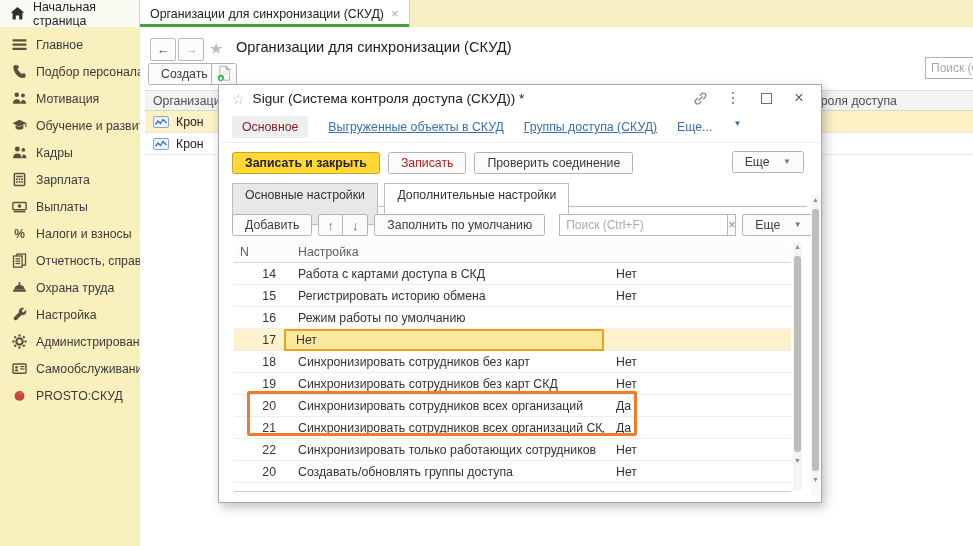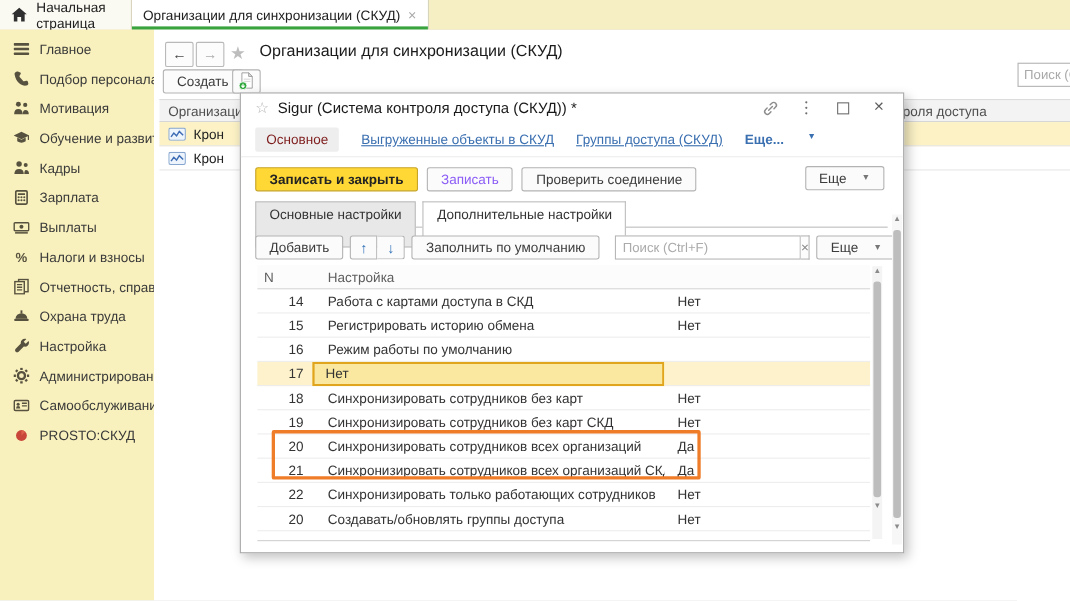--- a/index.html
+++ b/index.html
@@ -1,20 +1,20 @@
 <!DOCTYPE html>
 <html><head>
 <meta charset="utf-8">
 <style>
   html,body{margin:0;padding:0;background:#e9e9e9;}
   .app{position:relative;width:973px;height:546px;background:#fff;overflow:hidden;
        font-family:"Liberation Sans","DejaVu Sans",sans-serif;font-size:12.3px;color:#333;}
   
   .tabbar{position:absolute;left:0;top:0;right:0;height:27px;background:#f6efc3;border-bottom:1px solid #cfc9ae;display:flex;}
-  .home-tab{width:120px;background:#fbfaf2;display:flex;align-items:center;gap:8px;padding-left:10px;
+  .home-tab{width:140px;background:#fbfaf2;display:flex;align-items:center;gap:8px;padding-left:10px;
             border-right:1px solid #d9d4bc;box-sizing:border-box;font-size:12.4px;color:#222;}
   .page-tab{background:#fff;display:flex;align-items:center;gap:7px;padding:0 10px;border-right:1px solid #d9d4bc;
             position:relative;font-size:12.4px;color:#222;}
   .page-tab::after{content:"";position:absolute;left:0;right:0;bottom:0;height:3px;background:#39a33e;}
   .tab-close{color:#a9a9a9;font-size:13px;line-height:1;}
   .icn{display:inline-flex;width:15px;height:15px;flex:none;align-items:center;justify-content:center;}
   .icn svg{width:100%;height:100%;}
   
   .sidebar{position:absolute;left:0;top:27px;bottom:0;width:140px;background:#f9f1bd;box-sizing:border-box;padding-top:4px;}
   .side-item{display:flex;align-items:center;gap:9px;padding:6px 4px 6px 12px;color:#3a3a3a;cursor:default;}
@@ -55,26 +55,26 @@
   .dlg-winbtns{position:absolute;right:14px;top:5px;display:flex;align-items:center;gap:17px;}
   .winbtn{width:16px;height:16px;display:flex;align-items:center;justify-content:center;color:#6e6e6e;}
   .kebab{display:flex;flex-direction:column;gap:2.4px;}
   .kebab i{width:2.6px;height:2.6px;border-radius:50%;background:#6e6e6e;}
   .maxbox{width:9px;height:9px;border:1.4px solid #6e6e6e;}
   .closex{font-size:16px;color:#5e5e5e;line-height:1;}
   .dlg-nav{position:absolute;left:0;top:27px;right:0;height:30px;display:flex;align-items:center;padding-left:13px;
            border-bottom:1px solid #ededed;}
   .nav-chip{background:#eeeeee;border-radius:2px;padding:4px 10px;color:#7f1d1d;}
   .dlg-link{color:#3a6fb0;text-decoration:underline;margin-left:20px;white-space:nowrap;}
-  .dlg-more-link{color:#3a6fb0;margin-left:20px;display:inline-flex;align-items:flex-start;gap:21px;font-weight:bold;}
+  .dlg-more-link{color:#3a6fb0;margin-left:20px;display:inline-flex;align-items:flex-start;gap:21px;}
   .tri{font-size:8px;line-height:1;}
   .tri-blue{color:#3a6fb0;}
   .dlg-cmd{position:absolute;left:0;top:63px;right:0;height:30px;display:flex;align-items:center;gap:8px;padding-left:13px;}
   .btn-primary{background:#ffd835;border:1px solid #c7a427;font-weight:bold;color:#232323;}
-  .btn-gray-text{color:#8b5cf6;}
+  .btn-gray-text{color:#b91c1c;}
   .cmd-more{position:absolute;right:17px;top:3px;gap:5px;}
   .dlg-tabs{position:absolute;left:13px;top:97px;right:14px;height:25px;border-bottom:1px solid #bdbdbd;box-sizing:border-box;}
   .dtab{display:inline-block;padding:4px 12px 4px;border:1px solid #bdbdbd;background:#e8e8e8;color:#333;
         margin-right:3px;position:relative;top:1px;height:42px;box-sizing:border-box;}
   .dtab-active{background:#fff;border-bottom:1px solid #fff;}
   .dlg-toolbar{position:absolute;left:13px;top:128px;right:32px;height:24px;display:flex;align-items:center;gap:6px;}
   .updown{display:flex;}
   .ud-btn{width:25px;height:22px;border:1px solid #b3b3b3;background:#fbfbfb;display:flex;align-items:center;
           justify-content:center;color:#2f71b8;font-size:13px;box-sizing:border-box;}
   .ud-btn:first-child{border-radius:2.5px 0 0 2.5px;}

